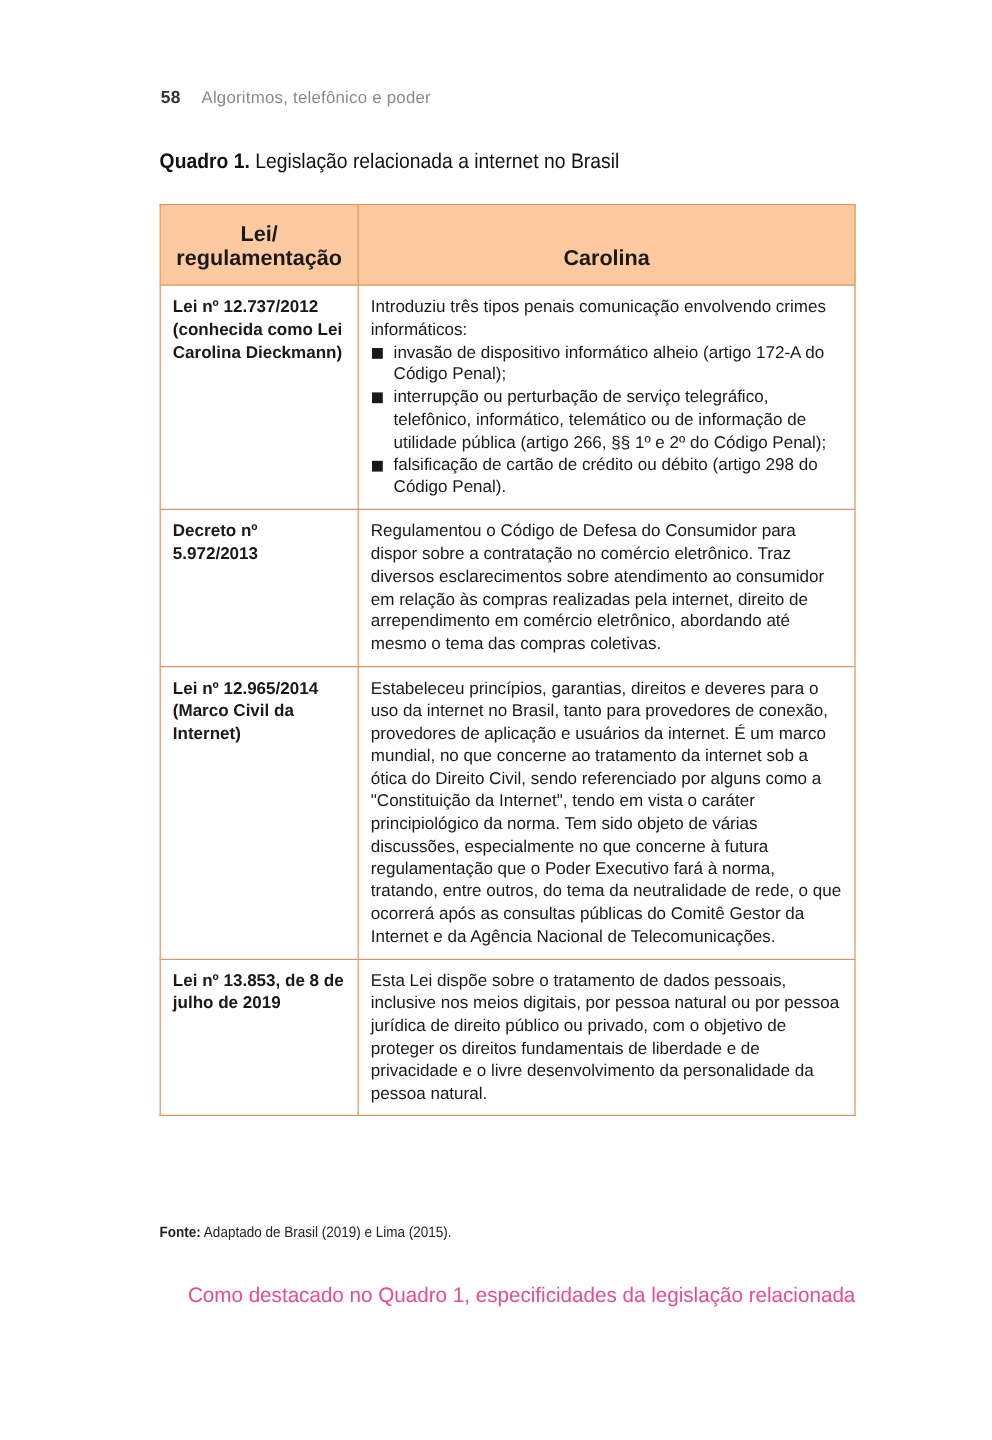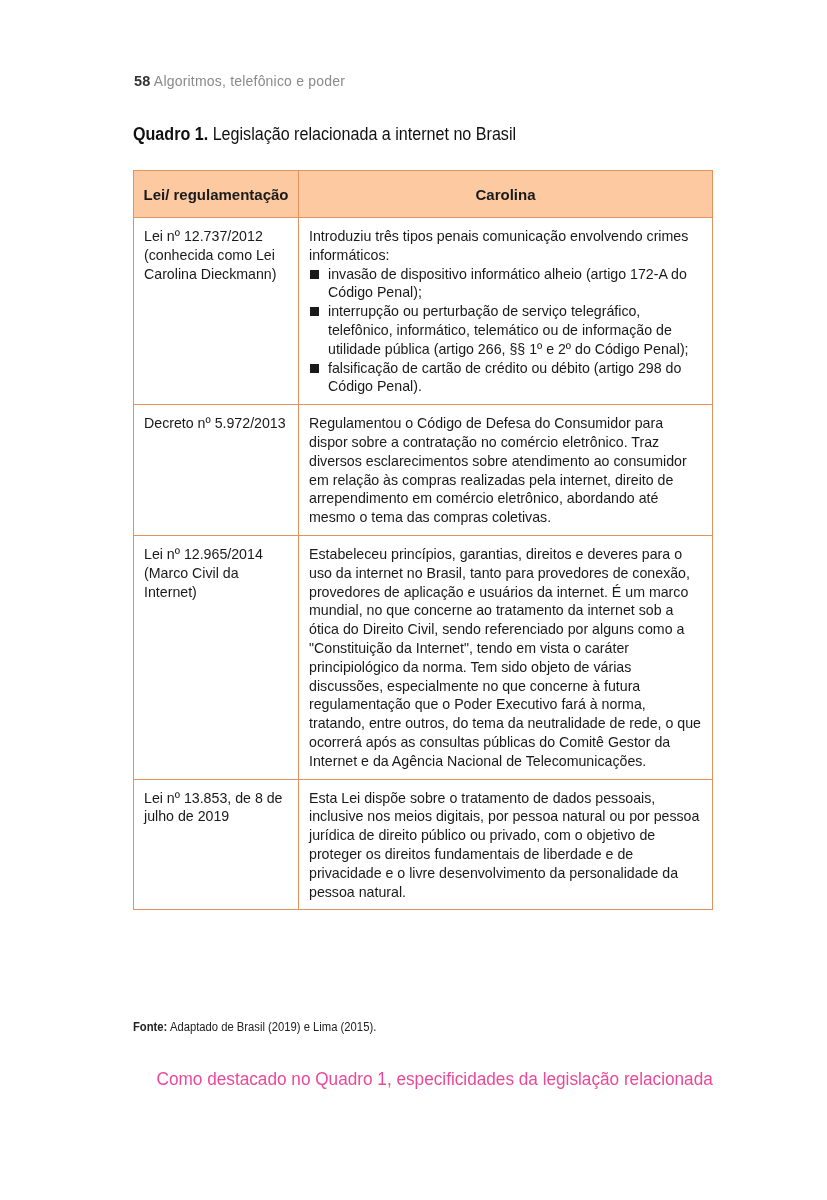--- a/index.html
+++ b/index.html
@@ -7,42 +7,42 @@
     width: 827px; height: 1200px; background: #ffffff;
     position: relative; overflow: hidden;
     font-family: "DejaVu Sans Condensed", "DejaVu Sans", "Liberation Sans", sans-serif;
     color: #1a1a1a;
   }
   .running-head {
     position: absolute; left: 134px; top: 73px;
     font-family: "Liberation Sans", sans-serif;
     font-size: 14px; color: #8a8a8a; letter-spacing: 0.2px;
   }
-  .running-head .page-num { color: #333; font-weight: bold; margin-right: 0; font-size: 14.5px; }
+  .running-head .page-num { color: #333; font-weight: bold; margin-right: 14px; font-size: 14.5px; }
   .caption {
     position: absolute; left: 133px; top: 124px;
     font-family: "Liberation Sans", sans-serif;
     font-size: 17.5px; color: #111; transform: scaleX(0.92); transform-origin: left;
   }
   .caption b { font-weight: bold; }
   table.quadro {
     position: absolute; left: 133px; top: 170px; width: 580px;
     border-collapse: collapse;
     font-family: "Liberation Sans", sans-serif;
     font-size: 14.2px; line-height: 18.8px; color: #1a1a1a;
   }
   table.quadro th, table.quadro td {
     border: 1.3px solid #e0935e; vertical-align: top; text-align: left;
   }
   table.quadro th {
     background: #fcc9a0; font-weight: bold; text-align: center;
-    vertical-align: bottom; padding: 14px 8px 12px 8px; font-size: 15px; line-height: 20px;
+    vertical-align: bottom; padding: 14px 8px 12px 8px; font-size: 18px; line-height: 20px;
   }
   table.quadro td { padding: 9px 10px 8px 10px; }
-  table.quadro td.col1 { width: 144px; }
+  table.quadro td.col1 { width: 144px; font-weight: bold; }
   ul.bullets { list-style: none; margin: 0; padding: 0; }
   ul.bullets li { position: relative; padding-left: 19px; }
   ul.bullets li .sq {
     position: absolute; left: 1px; top: 5px; width: 9px; height: 9px; background: #1a1a1a;
   }
   .source {
     position: absolute; left: 133px; top: 1020px;
     font-family: "Liberation Sans", sans-serif; font-size: 12.5px; color: #222;
     transform: scaleX(0.9); transform-origin: left;
   }

